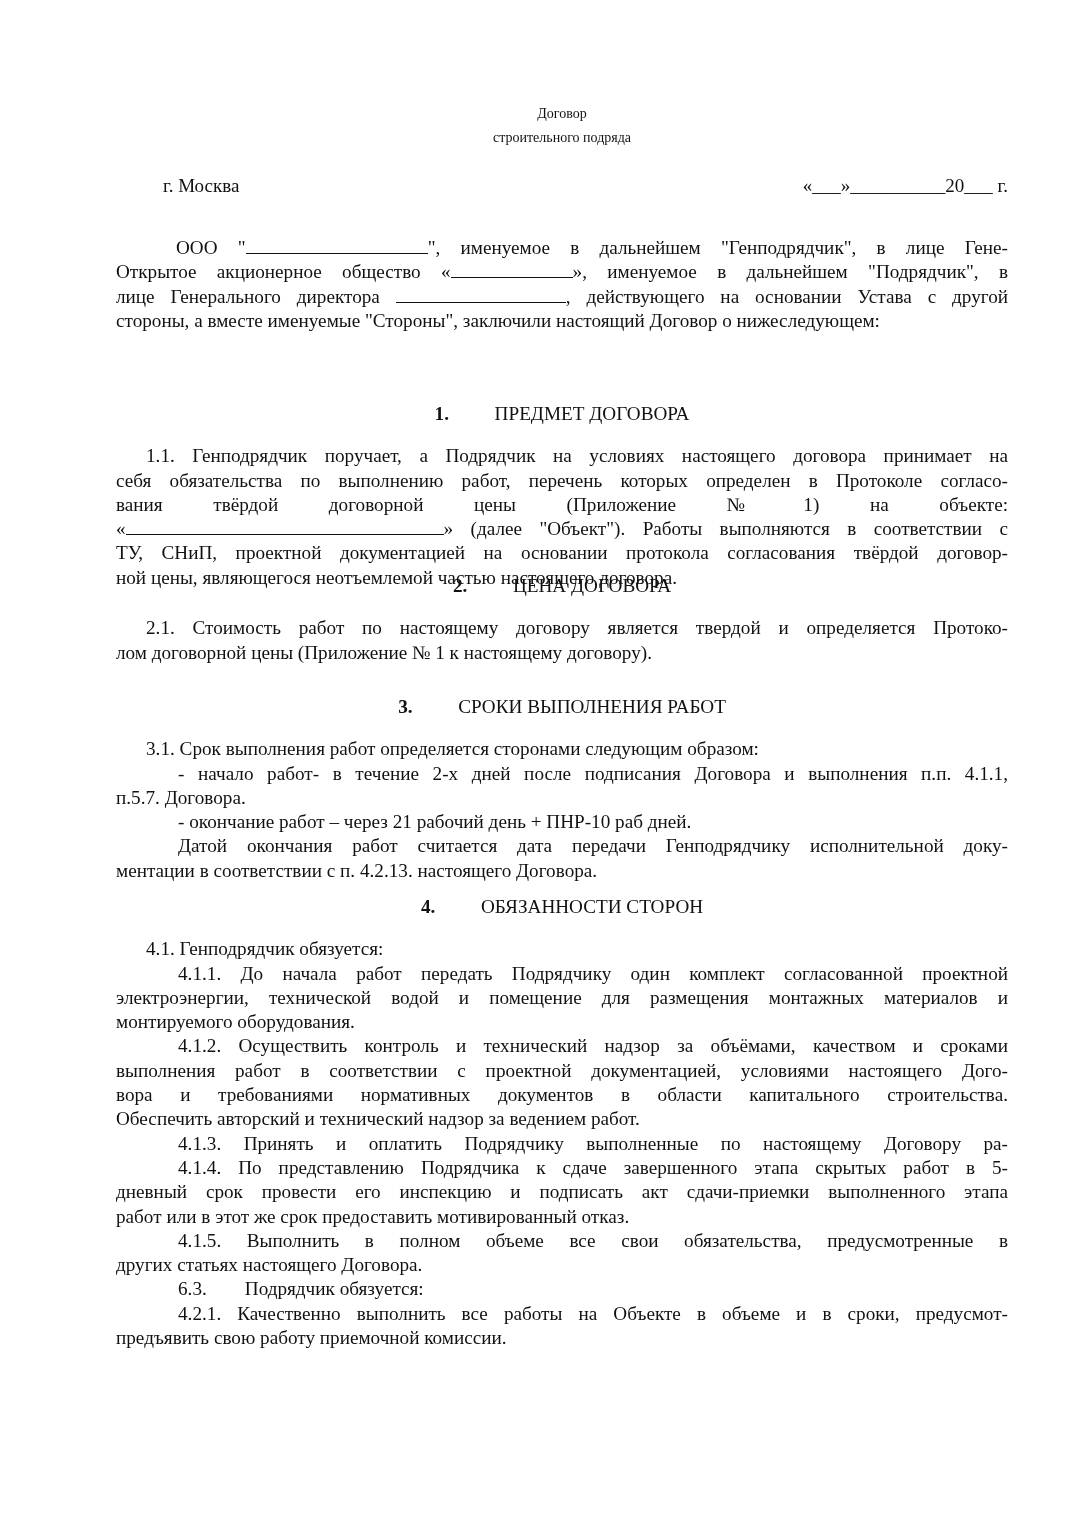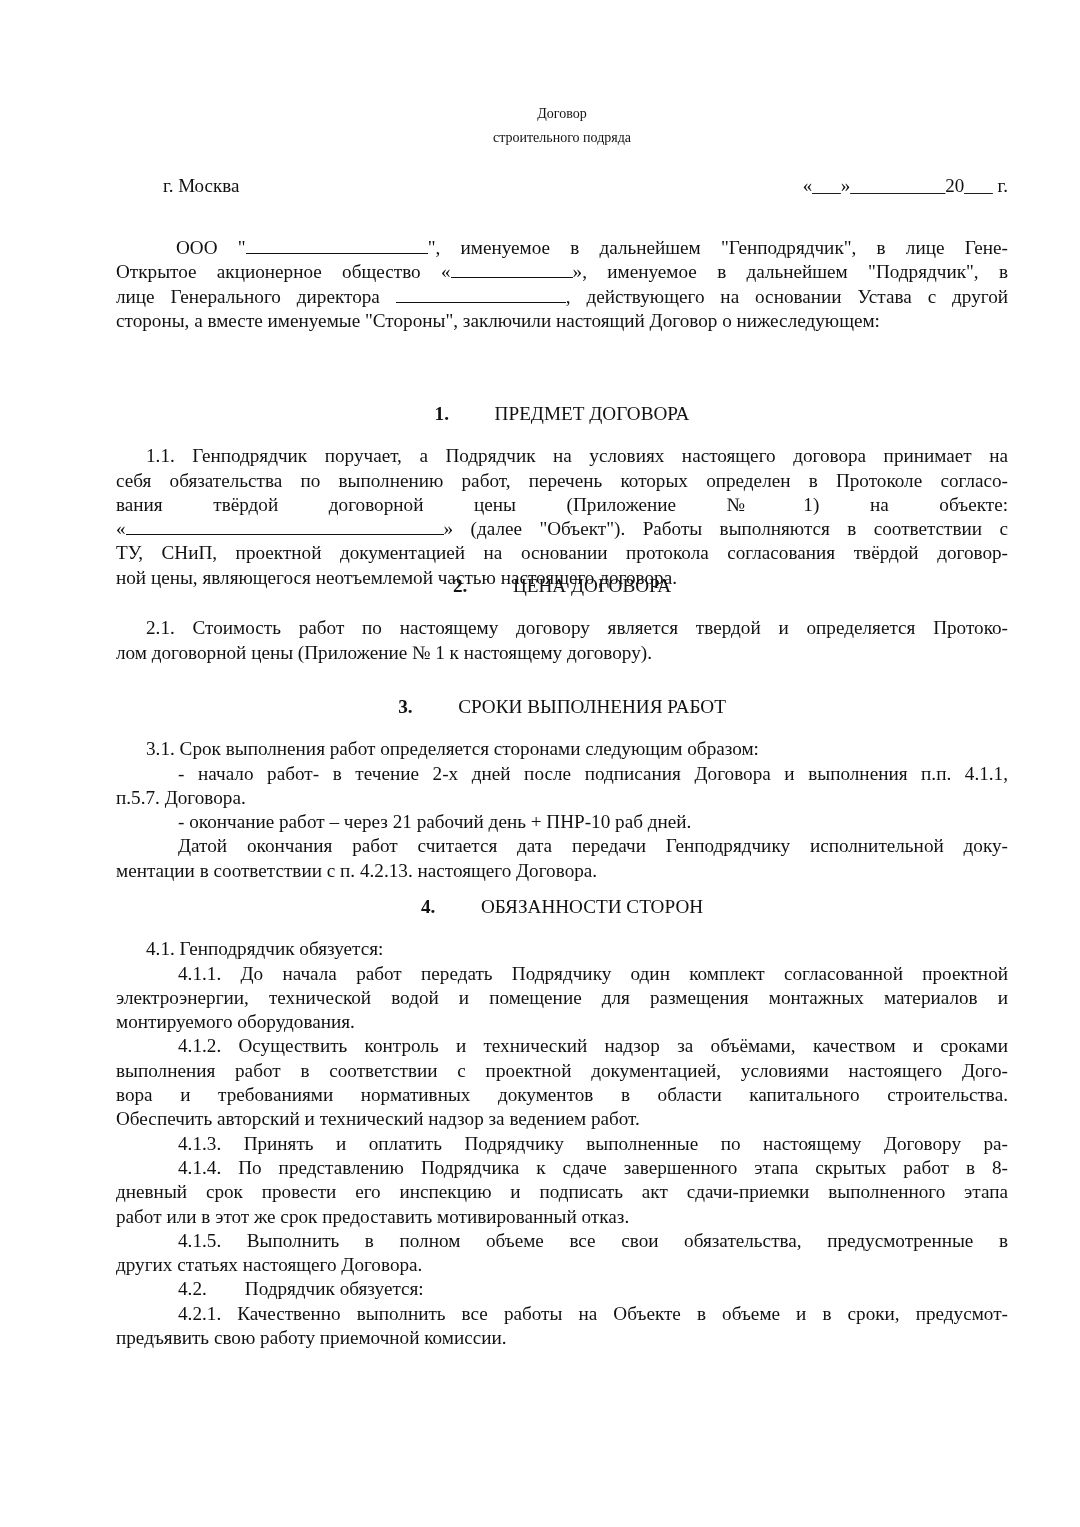--- a/index.html
+++ b/index.html
@@ -85,26 +85,26 @@
     <p class="p spread">электроэнергии, технической водой и помещение для размещения монтажных материалов и</p>
     <p class="p">монтируемого оборудования.</p>
 
     <p class="p spread" style="text-indent:62px;">4.1.2. Осуществить контроль и технический надзор за объёмами, качеством и сроками</p>
     <p class="p spread">выполнения работ в соответствии с проектной документацией, условиями настоящего Дого-</p>
     <p class="p spread">вора и требованиями нормативных документов в области капитального строительства.</p>
     <p class="p">Обеспечить авторский и технический надзор за ведением работ.</p>
 
     <p class="p spread" style="text-indent:62px;">4.1.3. Принять и оплатить Подрядчику выполненные по настоящему Договору ра-</p>
 
-    <p class="p spread" style="text-indent:62px;">4.1.4. По представлению Подрядчика к сдаче завершенного этапа скрытых работ в 8-</p>
+    <p class="p spread" style="text-indent:62px;">4.1.4. По представлению Подрядчика к сдаче завершенного этапа скрытых работ в 5-</p>
     <p class="p spread">дневный срок провести его инспекцию и подписать акт сдачи-приемки выполненного этапа</p>
     <p class="p">работ или в этот же срок предоставить мотивированный отказ.</p>
 
     <p class="p spread" style="text-indent:62px;">4.1.5. Выполнить в полном объеме все свои обязательства, предусмотренные в</p>
     <p class="p">других статьях настоящего Договора.</p>
 
-    <p class="p" style="text-indent:62px;"><span>4.2.</span><span class="tab" style="width:38px;"></span><span>Подрядчик обязуется:</span></p>
+    <p class="p" style="text-indent:62px;"><span>6.3.</span><span class="tab" style="width:38px;"></span><span>Подрядчик обязуется:</span></p>
 
     <p class="p spread" style="text-indent:62px;">4.2.1. Качественно выполнить все работы на Объекте в объеме и в сроки, предусмот-</p>
     <p class="p">предъявить свою работу приемочной комиссии.</p>
   </div>
 
 </div>
 
 </body></html>

